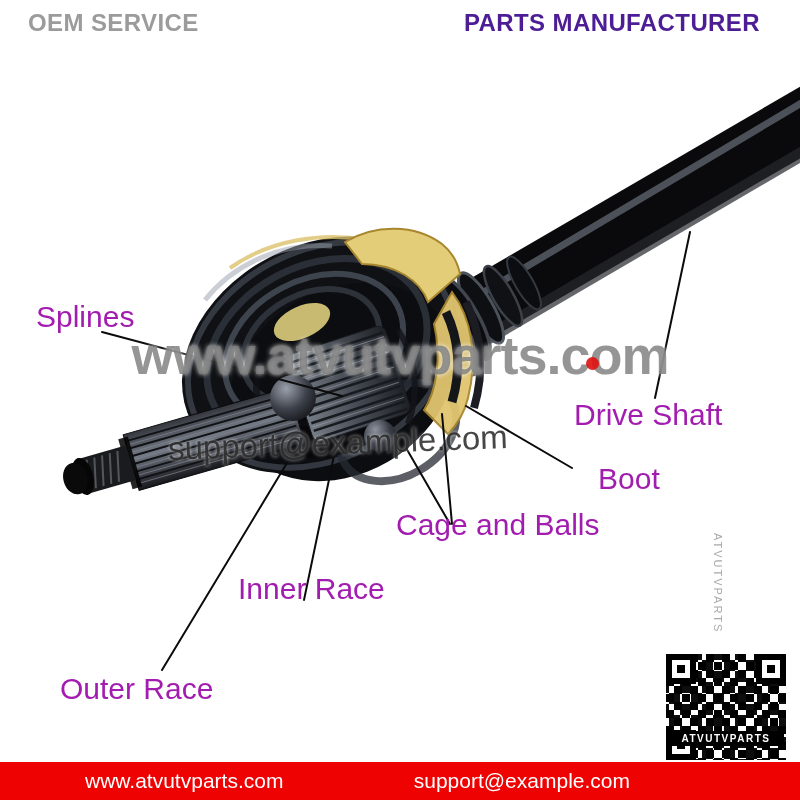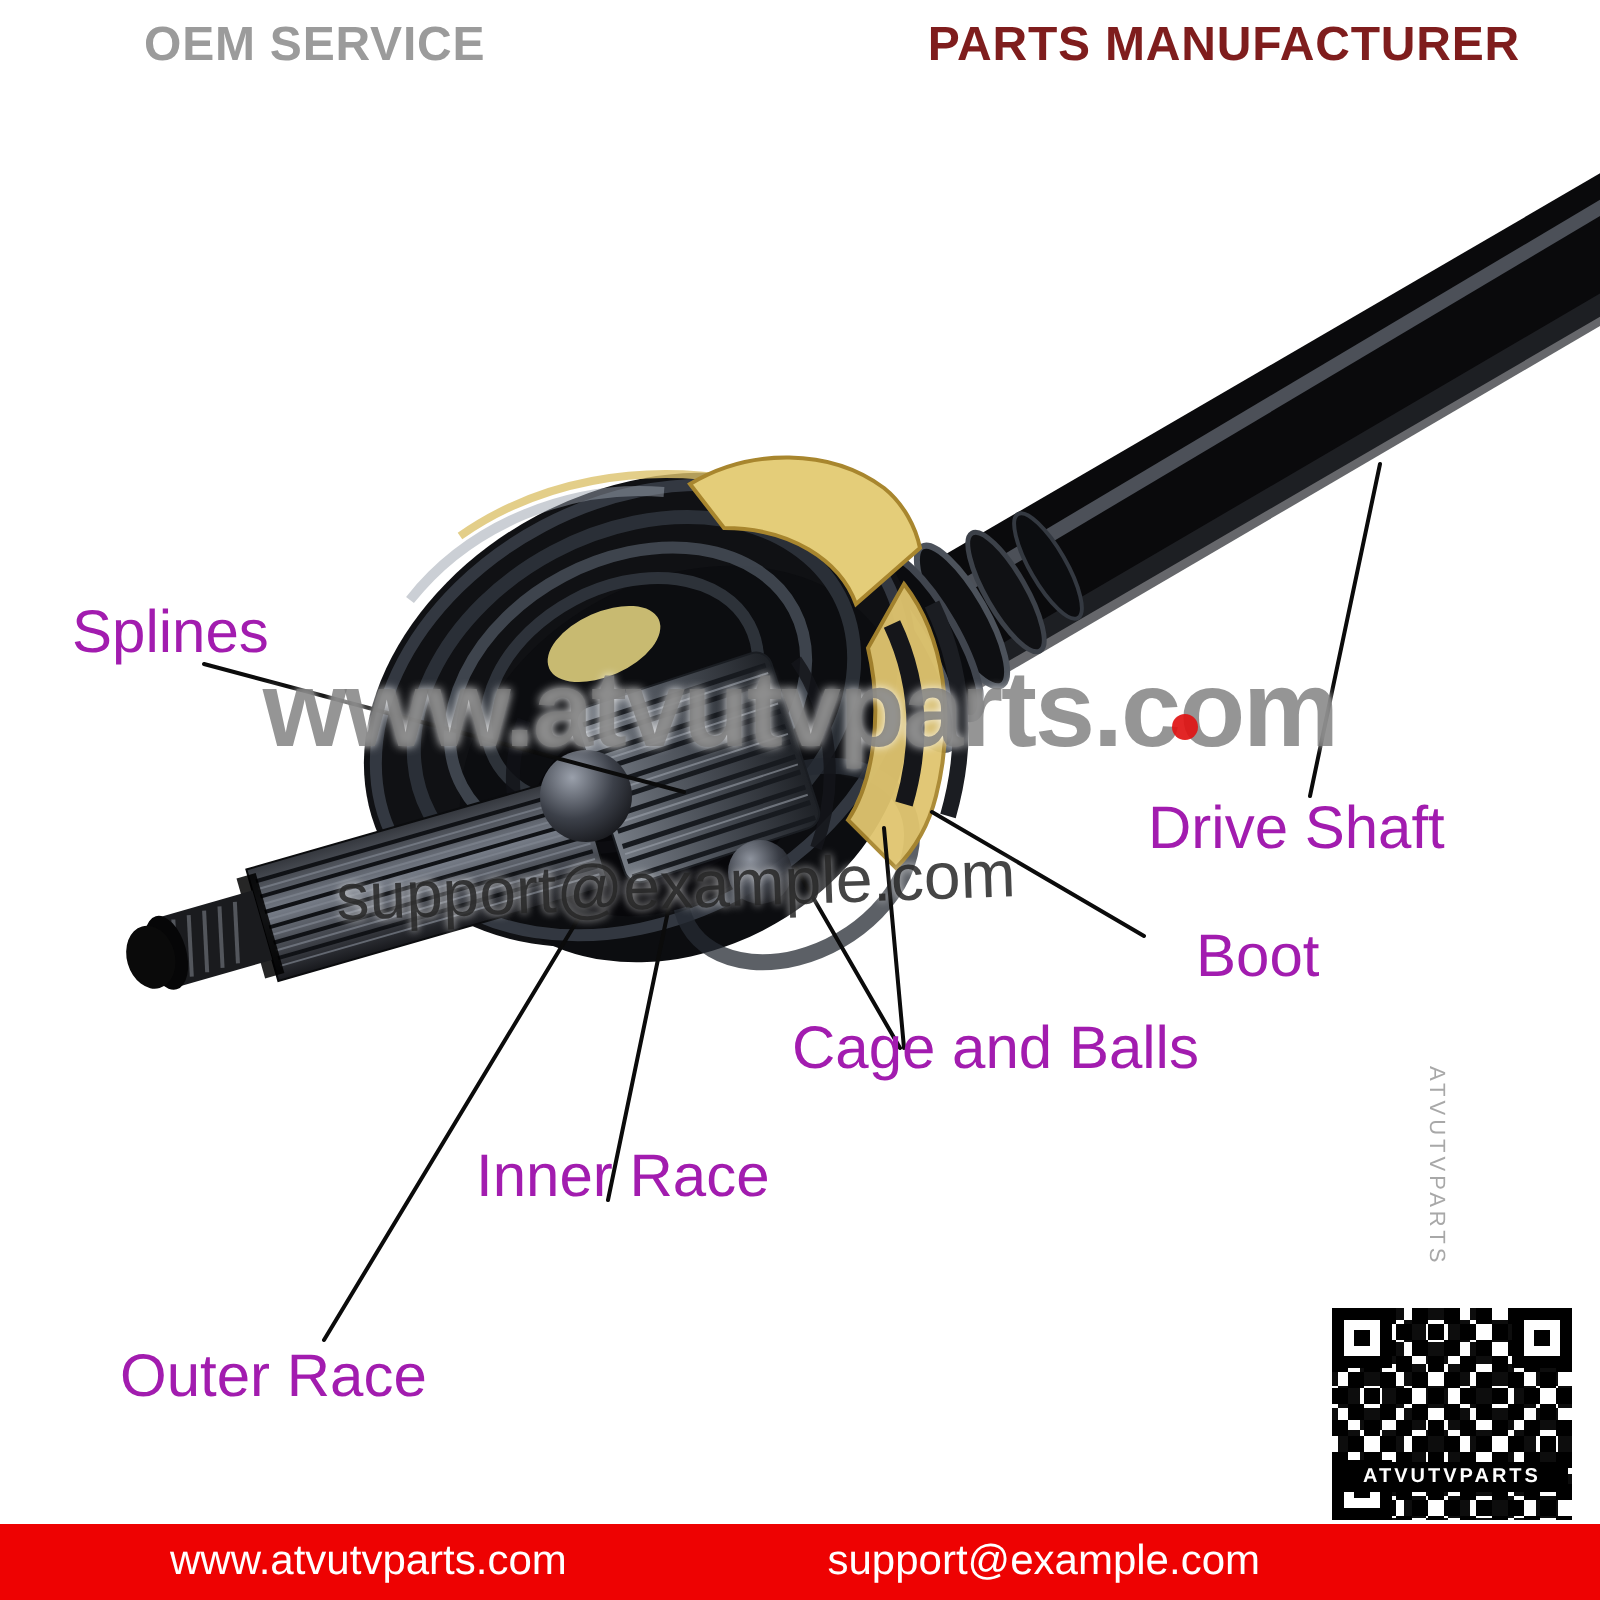--- a/index.html
+++ b/index.html
@@ -8,24 +8,23 @@
     position:relative; width:800px; height:800px; background:#ffffff;
     font-family:"Liberation Sans","DejaVu Sans",sans-serif; overflow:hidden;
   }
 
   
   .header {
     position:absolute; top:0; left:0; right:0; height:38px; z-index:5;
     display:flex; align-items:center; justify-content:space-between;
     padding:8px 40px 0 28px; font-size:24px; font-weight:bold; letter-spacing:.4px;
     white-space:nowrap;
-    margin-left:44px;
   }
   .header .gray  { color:#9b9b9b; }
-  .header .black { color:#7f1d1d; }
+  .header .black { color:#4c1d95; }
 
   
   svg.diagram { position:absolute; left:0; top:0; z-index:1; }
 
   .part-label {
     position:absolute; z-index:3; font-size:30px; color:#a21caf; white-space:nowrap;
   }
   #lbl-splines      { left:36px;  top:300px; }
   #lbl-drive-shaft  { left:574px; top:398px; }
   #lbl-boot         { left:598px; top:462px; }

